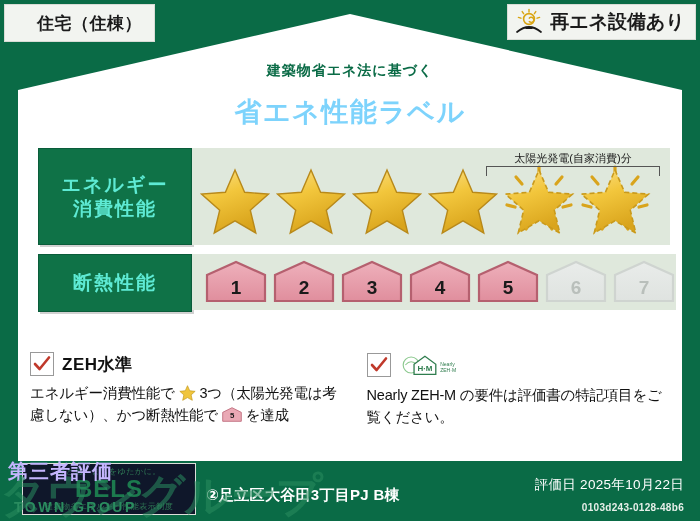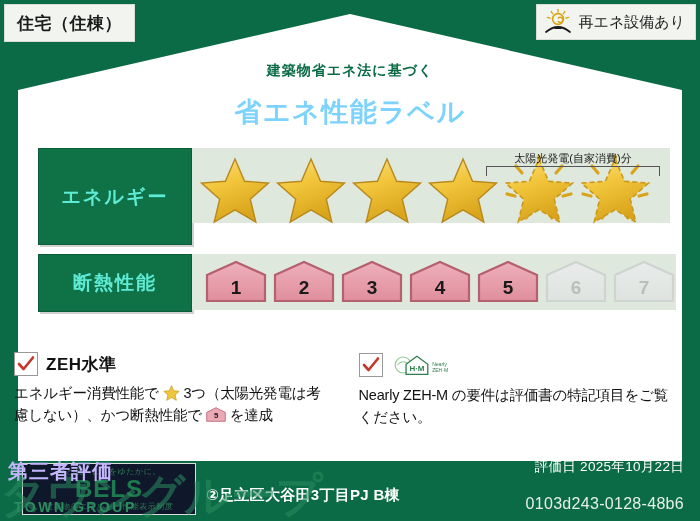--- a/index.html
+++ b/index.html
@@ -24,24 +24,24 @@
   
   .tag{
     position:absolute;top:4px;
     background:#f2f4f0;
     border:1px solid #d9dcd6;
     display:flex;align-items:center;
     box-sizing:border-box;
   }
   .tag-left{left:4px;height:38px;padding:0 12px;}
   .tag-left span{
-    font-size:17px;font-weight:bold;color:#1b1b1b;letter-spacing:.5px;
+    font-size:17px;font-weight:bold;color:#1b1b1b;letter-spacing:.5px;margin-left:20px;
   }
   .tag-right{right:4px;height:36px;padding:0 10px 0 6px;gap:6px;}
-  .tag-right .txt{font-size:15px;font-weight:normal;color:#1b1b1b;}
+  .tag-right .txt{font-size:19px;font-weight:bold;color:#1b1b1b;}
   .sun-ico{width:30px;height:28px;display:block;}
   
   .title-wrap{
     position:absolute;left:0;right:0;top:62px;text-align:center;
   }
   .title-sub{
     font-size:14px;font-weight:bold;color:#0a6b46;letter-spacing:1px;
     margin-bottom:14px;
   }
   .title-main{
@@ -61,39 +61,39 @@
     box-shadow:2px 2px 0 rgba(0,0,0,.18);
   }
   .row-label .l1,.row-label .l2{font-size:19px;line-height:1.25;}
   .row-energy .row-label{height:95px;}
   .row-insul  .row-label{height:56px;font-size:19px;}
   .row-body{
     flex:1;background:#dfe8dc;
     position:relative;display:flex;align-items:center;
     padding-left:6px;
   }
-  .row-energy .row-body{height:75px;}
+  .row-energy .row-body{height:97px;}
   .row-insul  .row-body{height:56px;}
   
   .stars{display:flex;align-items:center;gap:2px;margin-top:6px;}
   .star{width:74px;height:70px;display:block;}
   .solar-note{
     position:absolute;top:4px;right:4px;width:186px;text-align:center;
   }
   .solar-note .nt{font-size:11px;color:#1b1b1b;line-height:1.1;}
   .solar-brk{
     height:9px;margin:2px 6px 0 6px;
     border:1px solid #555;border-bottom:none;
   }
   
   .houses{display:flex;align-items:center;gap:4px;padding-left:6px;}
   .house{width:64px;height:44px;display:block;}
   
   .notes{
-    position:absolute;left:14px;right:26px;top:352px;
+    position:absolute;left:30px;right:26px;top:352px;
     display:flex;gap:29px;
   }
   .note{flex:1;}
   .note-head{display:flex;align-items:center;gap:8px;margin-bottom:7px;}
   .chk{
     width:22px;height:22px;flex:none;
     border:1px solid #999;background:#fff;position:relative;
   }
   .chk svg{position:absolute;left:2px;top:2px;}
   .note-title{font-size:17px;font-weight:bold;color:#111;letter-spacing:.5px;}
@@ -117,21 +117,21 @@
   .bels .word{font-size:24px;font-weight:bold;color:#1c7a4e;letter-spacing:1px;line-height:1;}
   .bels .sub{font-size:8px;color:#2f7a55;letter-spacing:.5px;}
   .prop-name{
     position:absolute;left:206px;bottom:16px;
     font-size:15px;font-weight:bold;color:#ffffff;letter-spacing:.3px;
   }
   .eval{
     position:absolute;right:16px;bottom:8px;text-align:right;
   }
   .eval .d{font-size:13.5px;color:#fff;letter-spacing:.3px;}
-  .eval .id{font-size:16px;color:#e7efe9;letter-spacing:.3px;margin-top:19px;}
+  .eval .id{font-size:10px;color:#e7efe9;letter-spacing:.3px;margin-top:8px;font-weight:bold;}
   .third-party{
     position:absolute;left:8px;bottom:36px;
     font-size:20px;font-weight:bold;color:#c4b5fd;letter-spacing:1px;
     white-space:nowrap;
   }
   
   .watermark{
     position:absolute;left:0;bottom:-6px;
     font-size:46px;font-weight:bold;
     color:rgba(42,140,95,.55);
@@ -174,20 +174,21 @@
   <div class="title-wrap">
     <div class="title-sub">建築物省エネ法に基づく</div>
     <div class="title-main">省エネ性能ラベル</div>
   </div>
 
   <div class="rows">
 
     <div class="row row-energy">
       <div class="row-label">
         <div class="l1">エネルギー</div>
+        <div class="l2">消費性能</div>
       </div>
       <div class="row-body">
         <div class="solar-note">
           <div class="nt">太陽光発電(自家消費)分</div>
           <div class="solar-brk"></div>
         </div>
         <div class="stars" id="stars-host">
             <svg class="star" viewBox="0 0 74 70">
               <defs>
                 <linearGradient id="g0" x1="0" y1="0" x2="0.4" y2="1">

